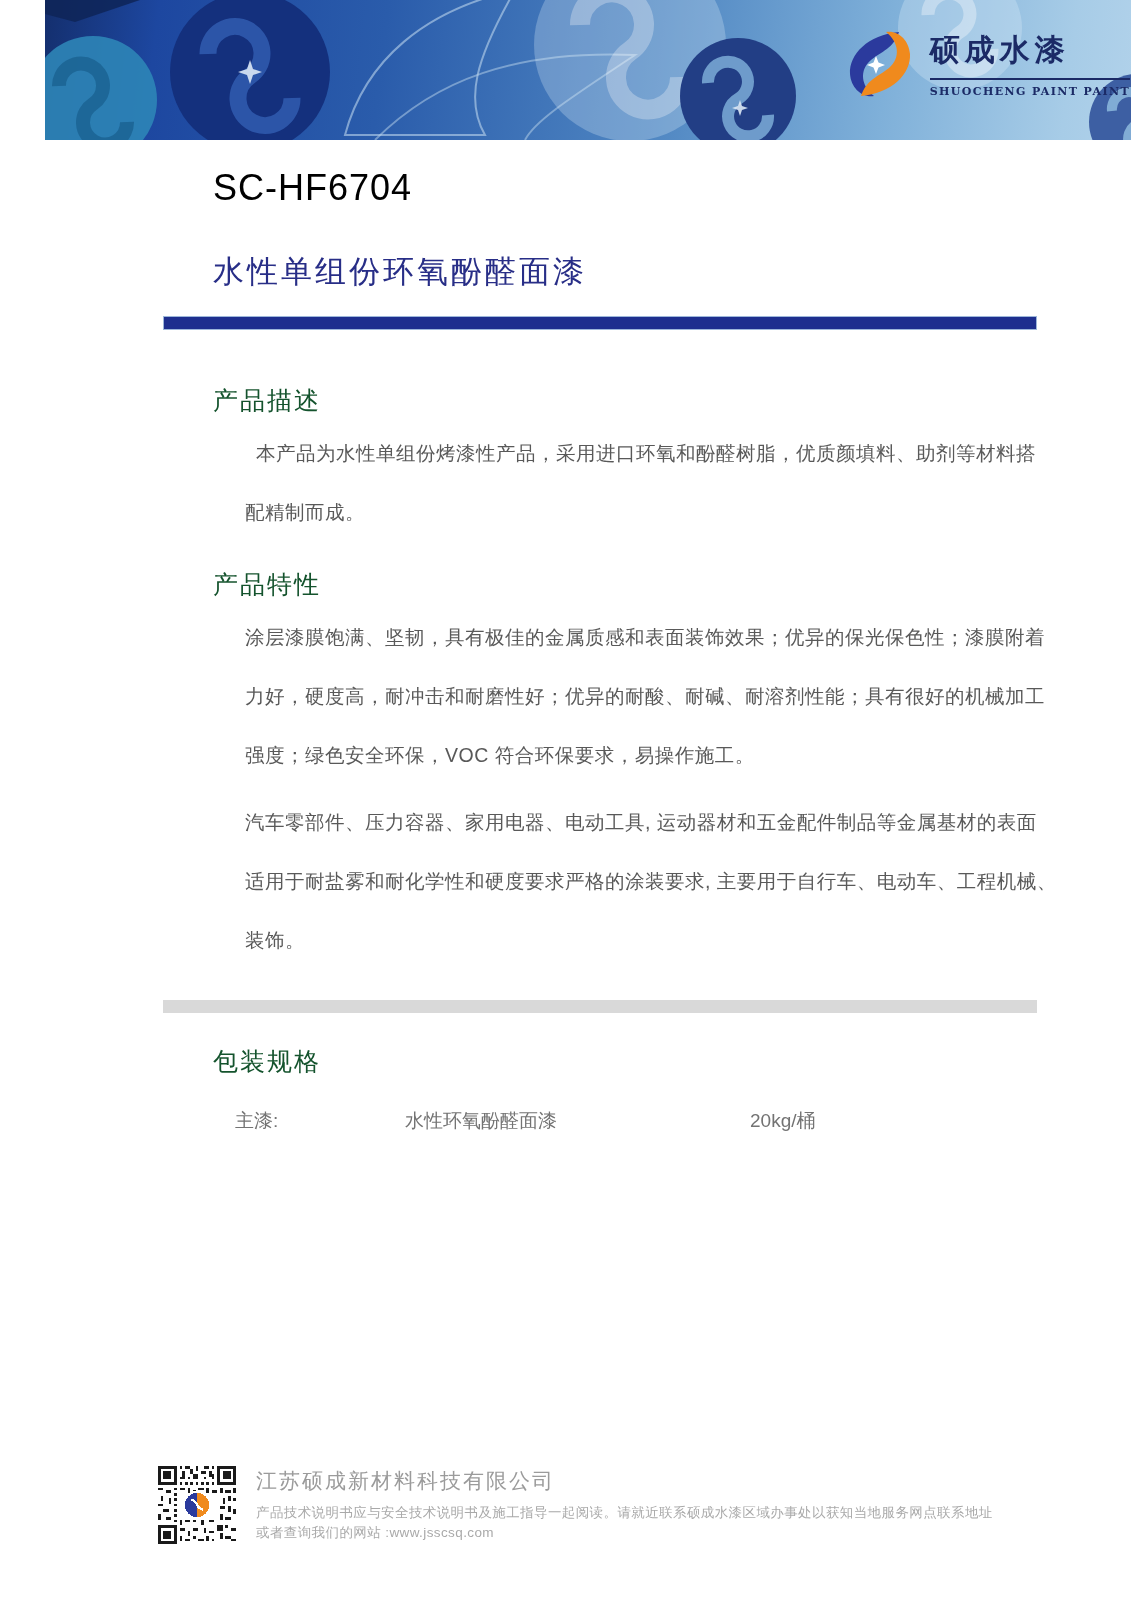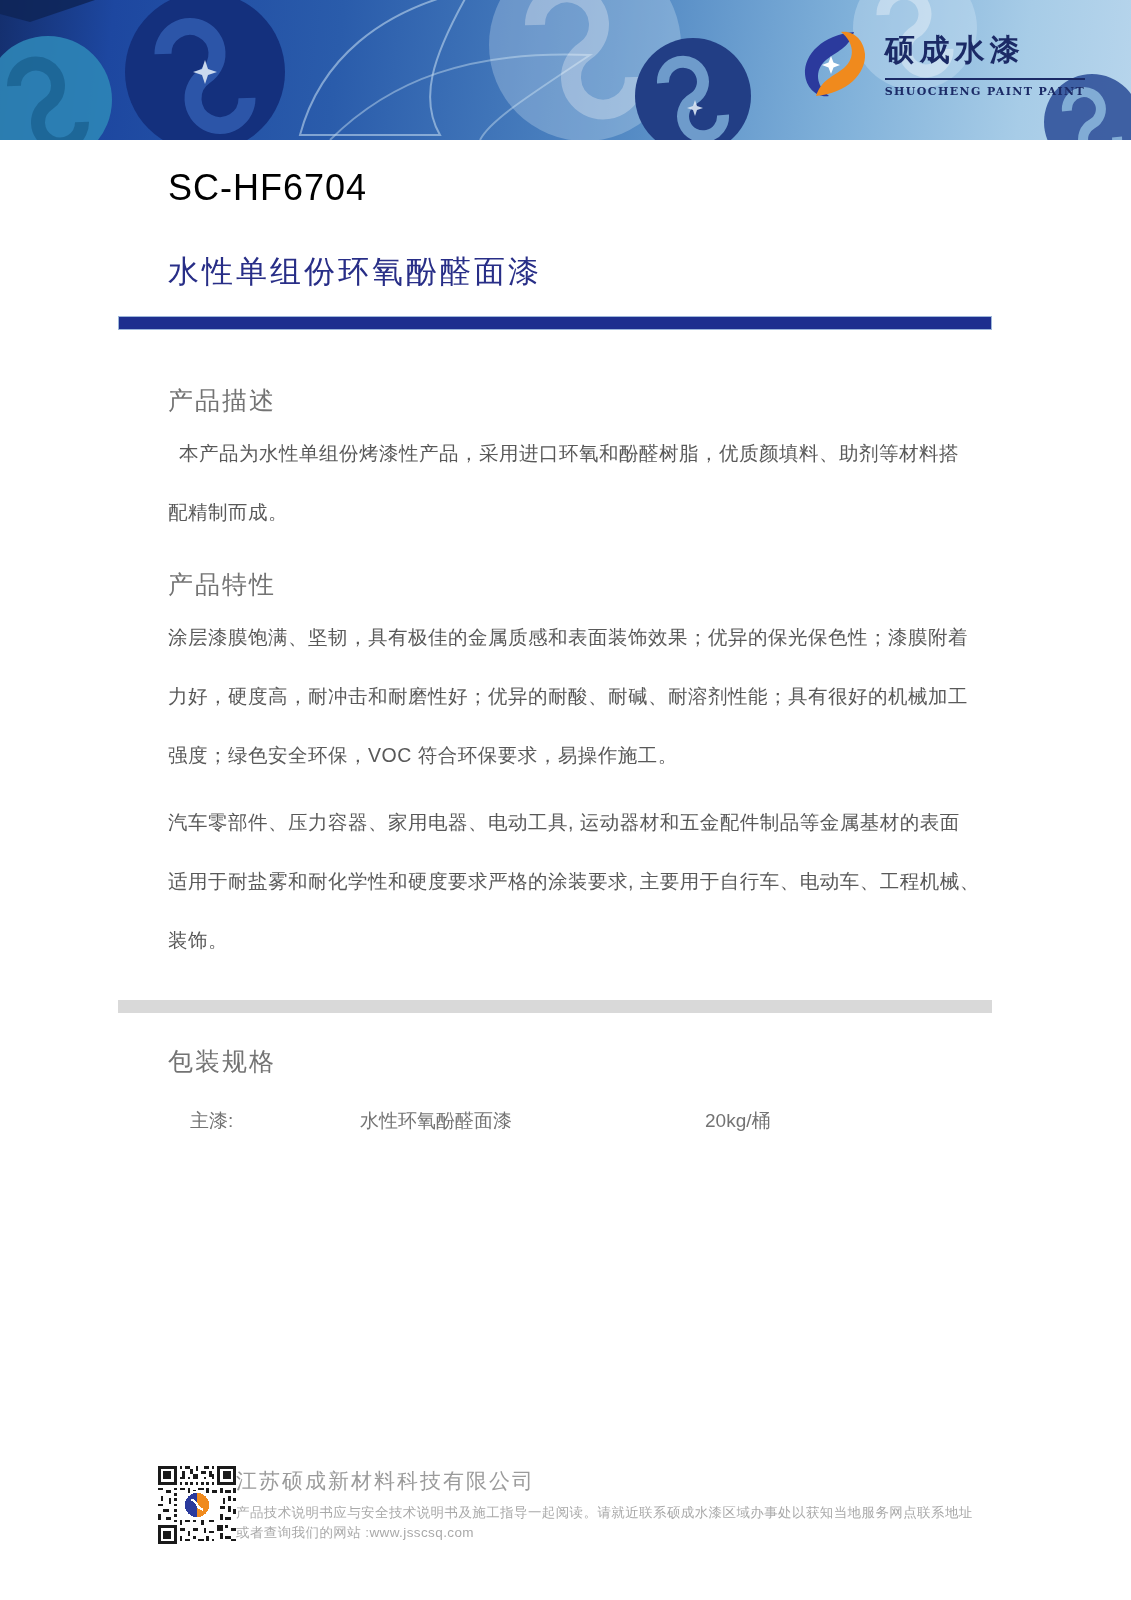--- a/index.html
+++ b/index.html
@@ -3,20 +3,21 @@
 <meta charset="utf-8">
 <style>
   * { box-sizing: border-box; }
   html,body { margin:0; padding:0; background:#ffffff; }
   .page {
     position: relative;
     width: 1131px; height: 1600px;
     background: #ffffff;
     font-family: "Liberation Sans", "DejaVu Sans", sans-serif;
     overflow: hidden;
+    padding-left: 45px;
   }
 
   
   .banner {
     position: relative;
     width: 1131px; height: 140px;
     background: linear-gradient(97deg,
       #142f6e 0%, #1d47a0 10%, #2a5cab 30%, #4f86c2 54%,
       #7fb0d9 74%, #a7cce7 90%, #b7d5ec 100%);
     overflow: hidden;
@@ -54,28 +55,28 @@
   .navy-bar {
     margin: 24px 0 0 118px;
     width: 874px; height: 14px;
     background: #1e2f8e;
     border: 1px solid #9db7da;
   }
 
   
   .section-heading {
     margin-left: 168px;
-    font-size: 25px; line-height: 32px; color: #737373;
+    font-size: 25px; line-height: 32px; color: #14532d;
     letter-spacing: 2px;
   }
   .sh-1 { margin-top: 54px; }
   .sh-2 { margin-top: 26px; }
   .sh-3 { margin-top: 22px; }
   .sh-4 { margin-top: 32px; }
-  .body-lines { margin-top: 8px; }
+  .body-lines { margin-top: 8px; margin-left: 32px; }
   .body-line {
     margin-left: 168px; width: 840px;
     font-size: 19.5px; line-height: 59px; color: #595959;
     letter-spacing: 0.5px; white-space: nowrap;
   }
   .body-line.indented { text-indent: 11px; }
 
   .gray-bar {
     margin: 30px 0 0 118px;
     width: 874px; height: 13px;
@@ -86,21 +87,21 @@
   .pack-row {
     margin: 32px 0 0 190px;
     display: flex; align-items: baseline;
     font-size: 19px; line-height: 24px; color: #737373;
   }
   .pack-label   { width: 170px; }
   .pack-product { width: 345px; }
   .pack-spec    { }
 
   
-  .footer { position: absolute; left: 158px; top: 1466px; display: flex; gap: 0; }
+  .footer { position: absolute; left: 158px; top: 1466px; display: flex; gap: 20px; }
   .qr { width: 78px; height: 78px; flex: 0 0 auto; }
   .footer-text { padding-top: 2px; }
   .footer-company {
     font-size: 21px; line-height: 26px; color: #9b9b9b;
     letter-spacing: 2px;
   }
   .footer-note {
     margin-top: 9px;
     font-size: 13.5px; line-height: 20px; color: #a9a9a9;
     letter-spacing: 0.4px;

